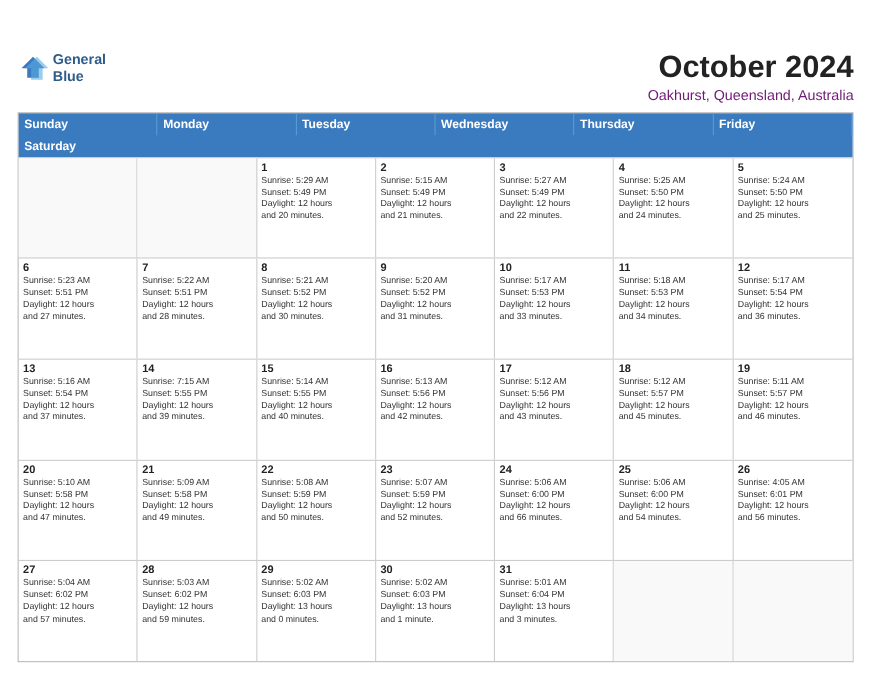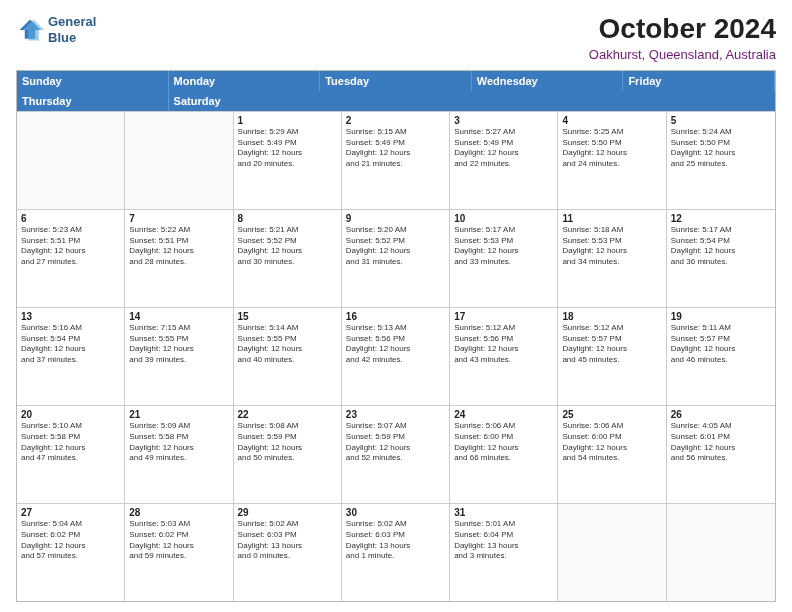--- a/index.html
+++ b/index.html
@@ -15,20 +15,21 @@
       height: 612px;
       padding: 14px 16px 10px 16px;
       display: flex;
       flex-direction: column;
     }
     .header {
       display: flex;
       align-items: flex-start;
       justify-content: space-between;
       margin-bottom: 8px;
+      margin-top: 32px;
     }
     .logo {
       display: flex;
       align-items: center;
       gap: 4px;
     }
     .logo-text {
       font-size: 13px;
       font-weight: bold;
       color: #2e5c8a;
@@ -53,21 +54,21 @@
       margin-top: 2px;
     }
     .calendar {
       flex: 1;
       display: flex;
       flex-direction: column;
       border: 1px solid #bbb;
     }
     .cal-header {
       display: grid;
-      grid-template-columns: repeat(5, 1fr);
+      grid-template-columns: repeat(6, 1fr);
       background: #3a7abf;
     }
     .cal-header-cell {
       color: #fff;
       font-size: 11px;
       font-weight: bold;
       padding: 4px 5px;
       border-right: 1px solid #5a9ad4;
       text-align: left;
     }
@@ -127,22 +128,22 @@
       <div class="location">Oakhurst, Queensland, Australia</div>
     </div>
   </div>
 
   <div class="calendar">
     <div class="cal-header" id="cal-header-row">
         <div class="cal-header-cell">Sunday</div>
         <div class="cal-header-cell">Monday</div>
         <div class="cal-header-cell">Tuesday</div>
         <div class="cal-header-cell">Wednesday</div>
+        <div class="cal-header-cell">Thursday</div>
         <div class="cal-header-cell">Friday</div>
-        <div class="cal-header-cell">Thursday</div>
         <div class="cal-header-cell">Saturday</div>
       </div>
     <div class="cal-body" id="cal-body">
         <div class="cal-row">
           <div class="cal-cell empty"></div>
           <div class="cal-cell empty"></div>
           <div class="cal-cell">
             <span class="day-num">1</span>
             <span class="cell-line">Sunrise: 5:29 AM</span>
             <span class="cell-line">Sunset: 5:49 PM</span>

